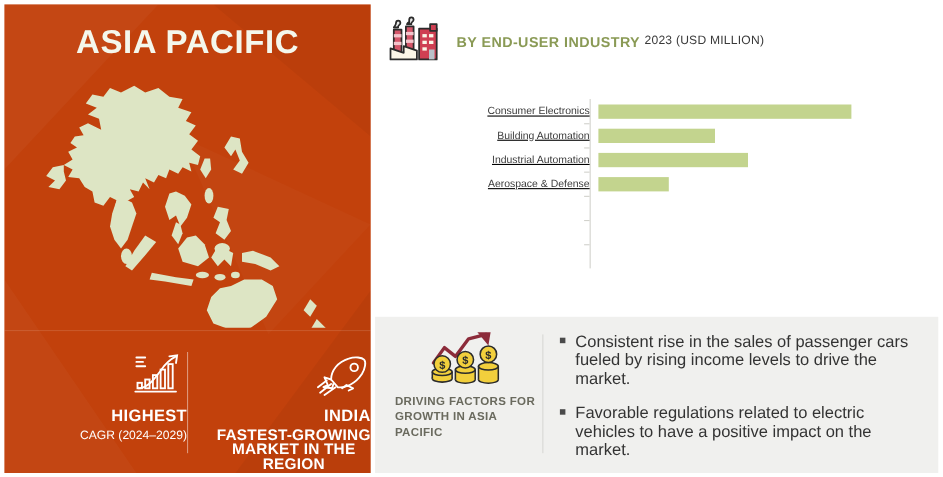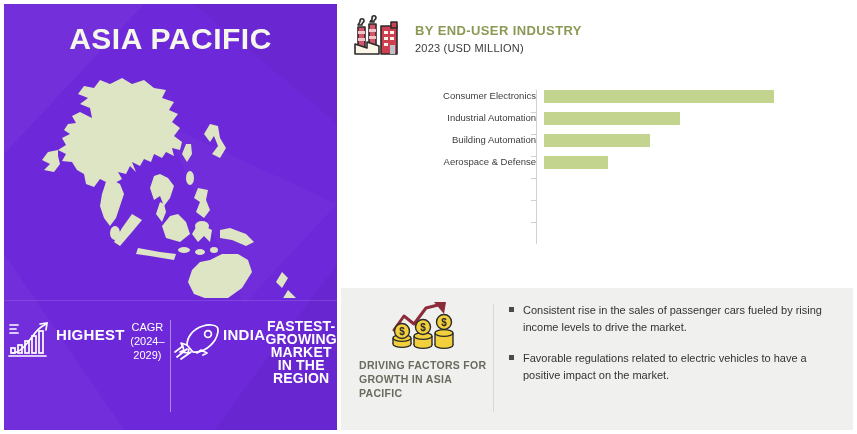--- a/index.html
+++ b/index.html
@@ -18,21 +18,21 @@
     overflow: hidden;
   }
 
   
   .left-panel {
     position: absolute;
     left: 4px;
     top: 4px;
     width: 333px;
     height: 426px;
-    background: #6d28d9;
+    background: #c2410c;
     overflow: hidden;
     text-decoration: underline;
   }
   .left-panel .facets {
     position: absolute;
     inset: 0;
     pointer-events: none;
   }
   .region-title {
     position: absolute;
@@ -68,22 +68,22 @@
     left: 0;
     top: 302px;
     width: 333px;
     height: 124px;
     display: flex;
     align-items: flex-start;
   }
   .stat-block {
     flex: 1 1 0;
     display: flex;
-    flex-direction: row;
-    align-items: flex-start;
+    flex-direction: column;
+    align-items: flex-end;
     padding-top: 12px;
   }
   .stat-divider {
     width: 1px;
     height: 92px;
     margin-top: 14px;
     background: rgba(255,255,255,0.45);
   }
   .stat-icon {
     height: 44px;
@@ -123,21 +123,21 @@
     background: #ffffff;
   }
   .chart-header {
     position: absolute;
     left: 6px;
     top: 6px;
     display: flex;
     align-items: center;
     gap: 10px;
   }
-  .chart-header-text { display: flex; flex-direction: column; gap: 4px; }
+  .chart-header-text { display: flex; flex-direction: row; gap: 4px; }
   .chart-title {
     color: #8a9a55;
     font-size: 13px;
     font-weight: bold;
     letter-spacing: 0.4px;
   }
   .chart-subtitle {
     color: #3a3a3a;
     font-size: 11px;
     letter-spacing: 0.2px;
@@ -153,21 +153,22 @@
   .plot-rows {
     position: absolute;
     left: 0;
     top: 0;
     width: 512px;
   }
   .plot-row {
     position: relative;
     height: 22px;
     display: flex;
-    align-items: flex-start;
+    align-items: center;
+    text-decoration: underline;
   }
   .cat-label {
     width: 195px;
     text-align: right;
     padding-right: 8px;
     color: #3c3c3c;
     font-size: 9.5px;
     white-space: nowrap;
   }
   .bar {
@@ -238,21 +239,21 @@
   }
   .bullet-marker {
     margin-top: 5px;
     width: 5px;
     height: 5px;
     background: #4a4a4a;
     flex: 0 0 auto;
   }
   .bullet-text {
     color: #333333;
-    font-size: 11px;
+    font-size: 15px;
     line-height: 17px;
   }
 </style>
 </head>
 <body>
 
 <div class="infographic">
 
   <div class="left-panel">
 
@@ -409,26 +410,26 @@
     </div>
 
     <div class="plot">
       <div class="axis-line" id="axis" style="height: 154px; background: rgb(210, 210, 204);"></div>
       <div class="plot-rows" id="rows">
           <div class="plot-row">
             <div class="cat-label">Consumer Electronics</div>
             <div class="bar" style="width: 230px; background: rgb(195, 212, 142);"></div>
           </div>
           <div class="plot-row">
+            <div class="cat-label">Building Automation</div>
+            <div class="bar" style="width: 105.8px; background: rgb(195, 212, 142);"></div>
+          </div>
+          <div class="plot-row">
             <div class="cat-label">Industrial Automation</div>
             <div class="bar" style="width: 135.7px; background: rgb(195, 212, 142);"></div>
-          </div>
-          <div class="plot-row">
-            <div class="cat-label">Building Automation</div>
-            <div class="bar" style="width: 105.8px; background: rgb(195, 212, 142);"></div>
           </div>
           <div class="plot-row">
             <div class="cat-label">Aerospace &amp; Defense</div>
             <div class="bar" style="width: 64.4px; background: rgb(195, 212, 142);"></div>
           </div>
         </div>
     <div class="tick" style="top: 22px;"></div>
         <div class="tick" style="top: 44px;"></div>
         <div class="tick" style="top: 66px;"></div>
         <div class="tick" style="top: 88px;"></div>

